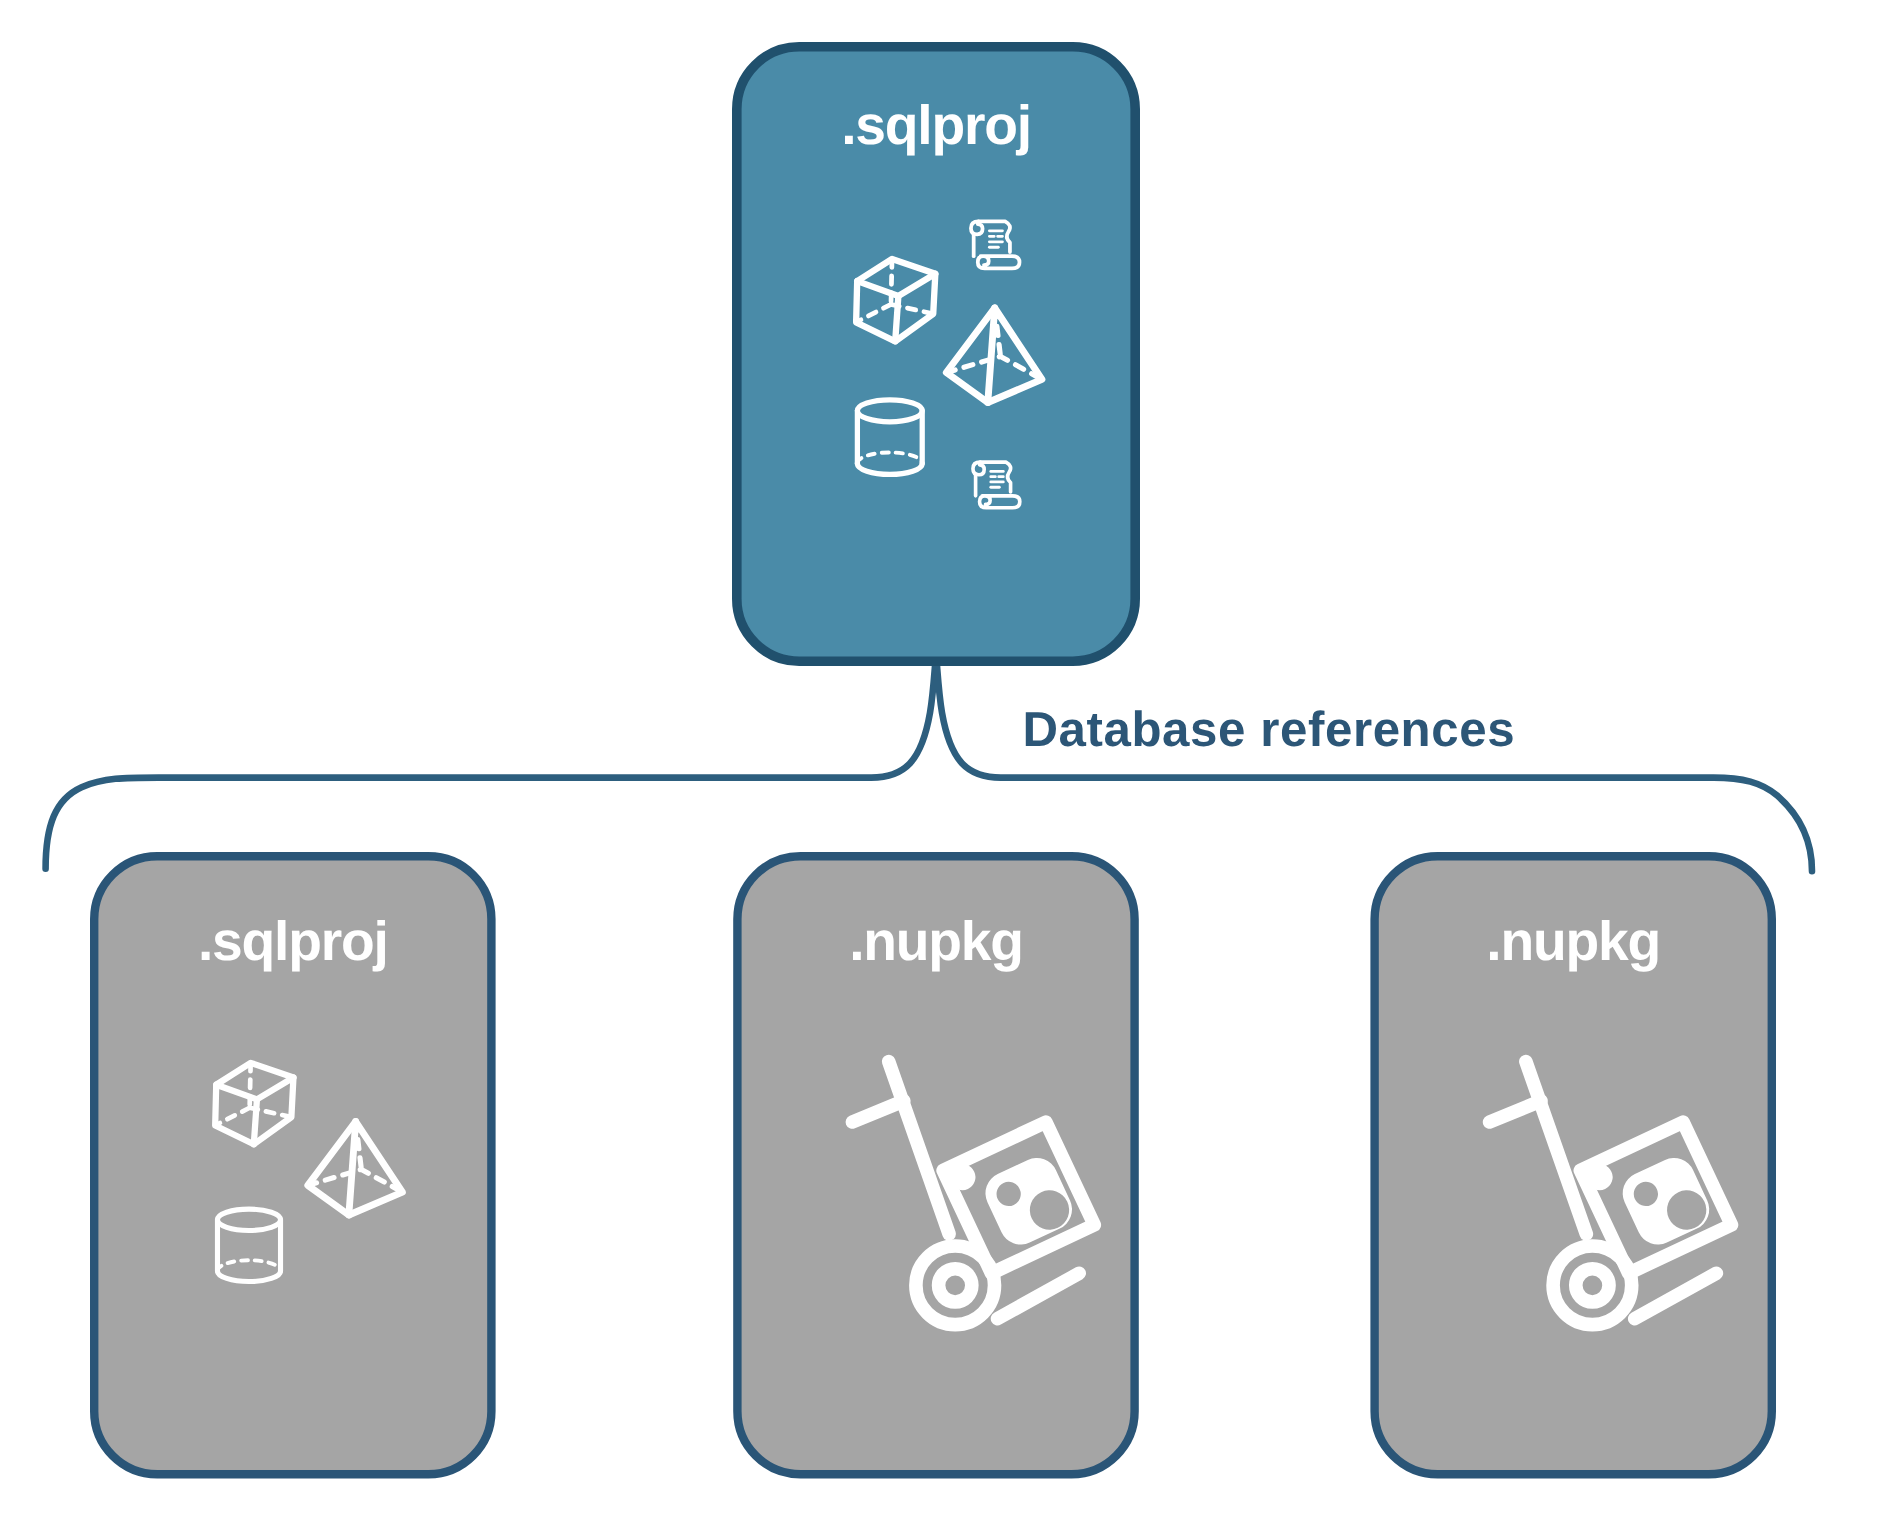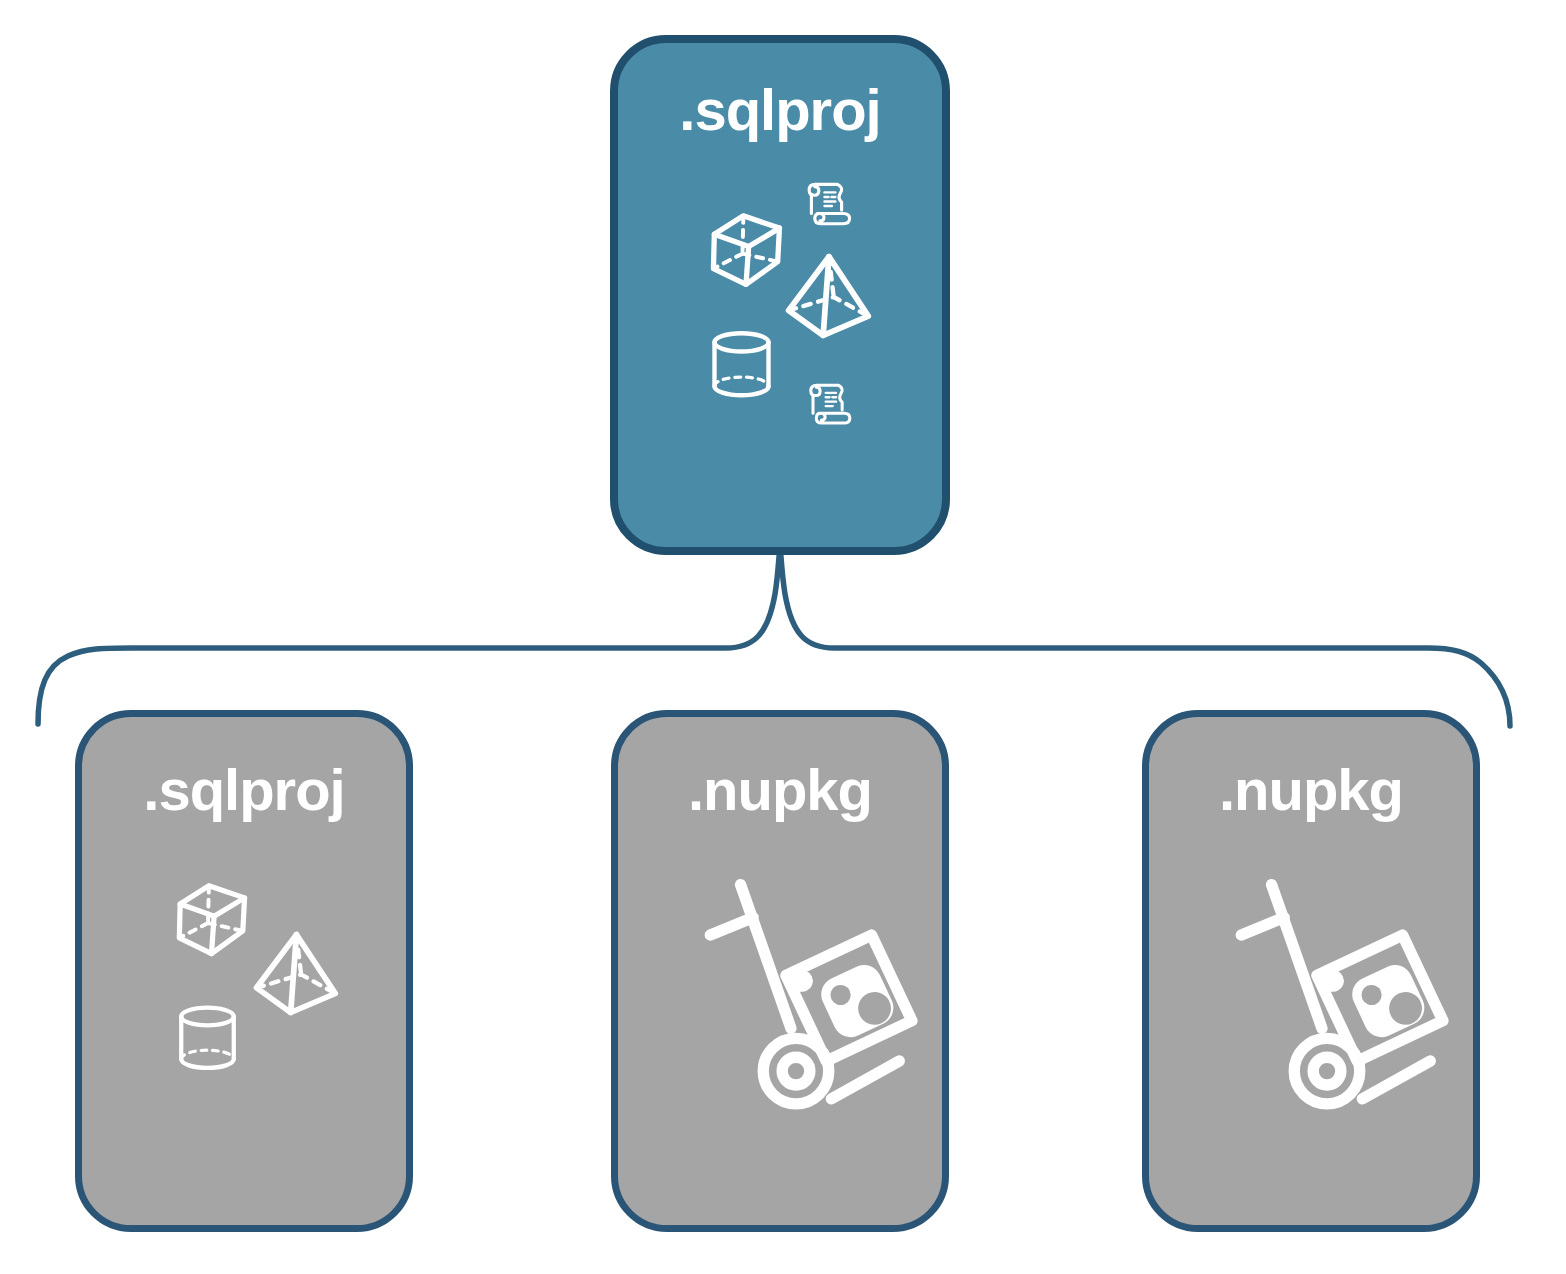--- a/index.html
+++ b/index.html
@@ -24,21 +24,21 @@
     top:710px;width:338px;height:522px;
     background:var(--child-fill,#A5A5A5);
     border:7px solid var(--child-border,#2A5577);
   }
   .node-child-1{left:75px;}
   .node-child-2{left:611px;}
   .node-child-3{left:1142px;}
   .node-label{
     position:absolute;left:0;right:0;top:38px;
     text-align:center;
-    font-weight:700;font-size:58px;line-height:1;
+    font-weight:700;font-size:46px;line-height:1;
     letter-spacing:-1px;
     color:var(--node-label-color,#FFFFFF);
   }
   .node-child .node-label{top:44px;}
   .icon{position:absolute;display:block;color:var(--icon-stroke,#FFFFFF);}
   .brace-svg{position:absolute;left:0;top:0;width:1566px;height:1274px;pointer-events:none;}
   .brace-path{
     fill:none;
     stroke:var(--brace-stroke,#2D5E7E);
     stroke-width:5.5;
@@ -138,20 +138,21 @@
       C 754,648 768,634 775,594
       C 777,582 778,570 779,557
       L 781,557
       C 782,570 783,582 785,594
       C 792,634 806,648 834,648
       L 1428,648
       C 1452,648 1468,652 1481,663
       C 1497,677 1510,696 1510,726"></path>
   </svg>
 
+  <div class="connector-label">Database references</div>
 
   <div class="node node-root">
     <div class="node-label">.sqlproj</div>
     <svg class="icon" style="left:84px;top:164px;width:88px;height:88px;">
         <use href="#sym-cube"></use>
       </svg>
     <svg class="icon" style="left:182px;top:134px;width:57px;height:57px;">
         <use href="#sym-scroll"></use>
       </svg>
     <svg class="icon" style="left:158px;top:206px;width:102px;height:96px;">

